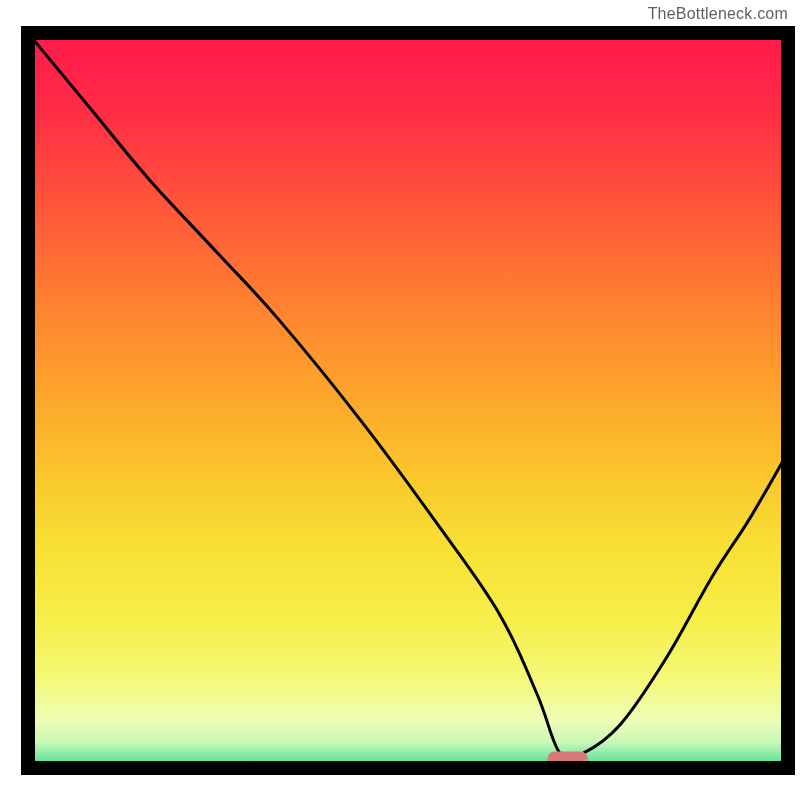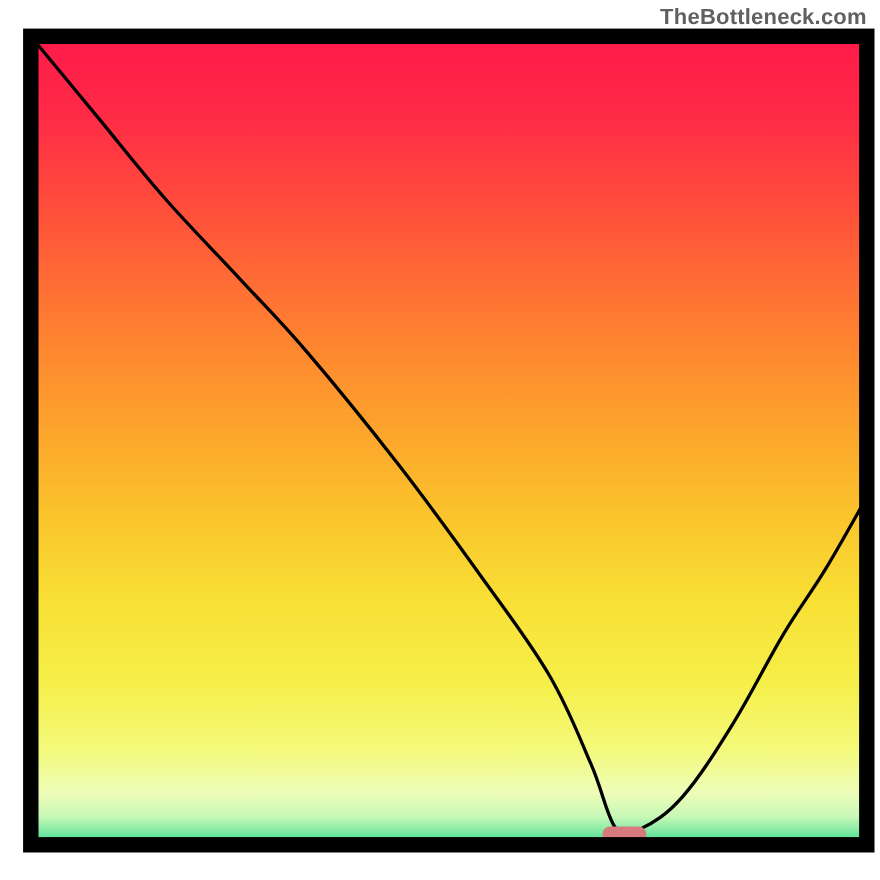--- a/index.html
+++ b/index.html
@@ -14,24 +14,23 @@
   .wrap {
     position: relative;
     width: 800px;
     height: 800px;
   }
   .watermark {
     position: absolute;
     top: 5px;
     right: 12px;
     color: #606060;
-    font-size: 20px;
+    font-size: 16px;
     font-family: Arial, Helvetica, sans-serif;
     letter-spacing: 0.2px;
-    font-weight: bold;
   }
   svg {
     display: block;
   }
 </style>
 </head>
 <body>
 
 <div class="wrap">
   <div class="watermark">TheBottleneck.com</div>

